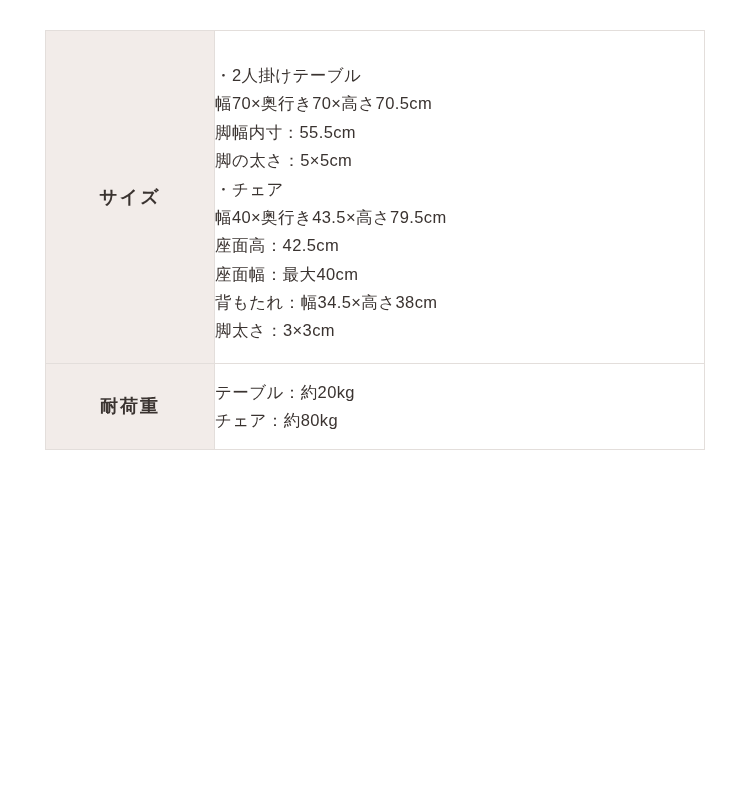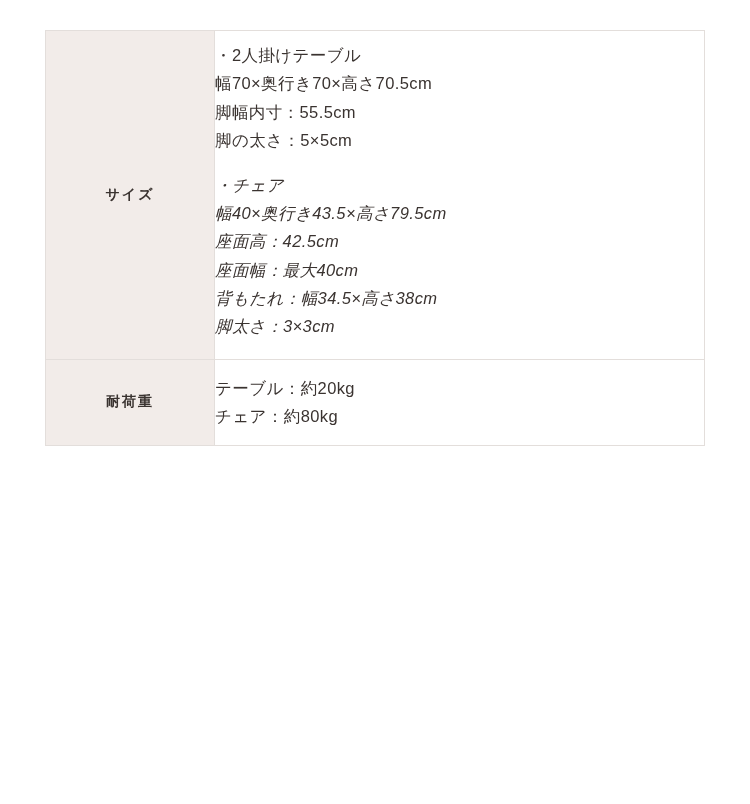--- a/index.html
+++ b/index.html
@@ -36,54 +36,52 @@
   table.spec-table td {
     border: 1px solid #e3dedb;
     vertical-align: middle;
     padding: 0;
   }
 
   th.label-cell {
     width: 168px;
     background: #f2ece9;
     font-weight: bold;
-    font-size: 14px;
+    font-size: 18px;
     letter-spacing: 2px;
     color: #3a3330;
     text-align: center;
     padding: 14px 4px;
   }
 
   td.value-cell {
     background: #ffffff;
     padding: 16px 18px 16px 22px;
     font-size: 16.5px;
     line-height: 1.72;
     color: #3a3330;
     letter-spacing: 0.4px;
   }
 
   .grp {
     margin: 0;
   }
   .grp + .grp {
-    margin-top: 16px;
-    font-style: italic;
   }
   .line {
     display: block;
     white-space: nowrap;
   }
   .grp-head {
     display: block;
     white-space: nowrap;
   }
 
   
-  tr.row-size td.value-cell { padding-top: 10px; padding-bottom: 18px; }
+  tr.row-size td.value-cell { padding-top: 30px; padding-bottom: 18px; }
   tr.row-material td.value-cell,
   tr.row-weight td.value-cell,
   tr.row-load td.value-cell { padding-top: 14px; padding-bottom: 14px; }
   tr.row-other td.value-cell { padding-top: 16px; padding-bottom: 16px; }
 </style>
 </head>
 <body>
 
 <div class="spec-wrap">
   <table class="spec-table">

